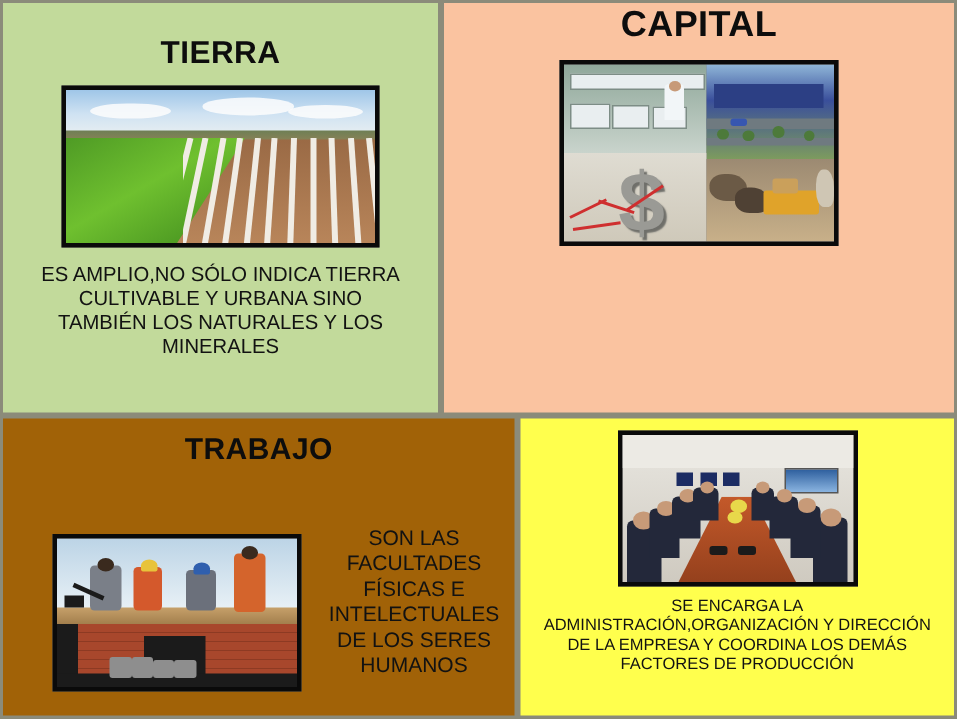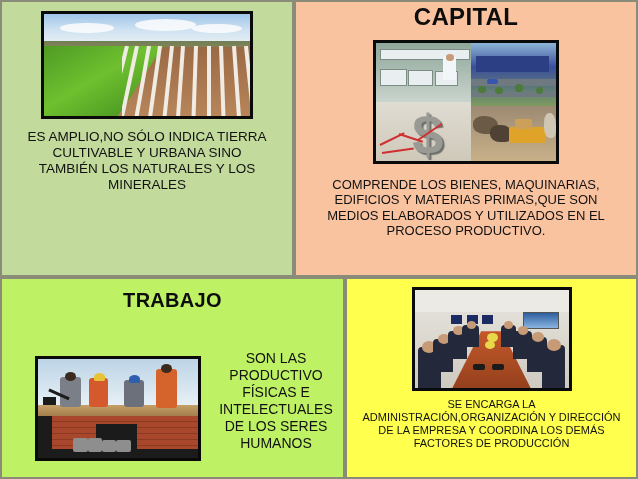--- a/index.html
+++ b/index.html
@@ -12,21 +12,21 @@
     position:relative;width:638px;height:479px;
     background:#8b8b7a;
   }
   .panel{
     position:absolute;box-sizing:border-box;
     overflow:hidden;
   }
   
   #p-tierra     {left:2px;  top:2px;   width:290px; height:273px; background:#c2da9b;}
   #p-capital    {left:296px;top:2px;   width:340px; height:273px; background:#fac3a0;}
-  #p-trabajo    {left:2px;  top:279px; width:341px; height:198px; background:#bef264;}
+  #p-trabajo    {left:2px;  top:279px; width:341px; height:198px; background:#a16207;}
   #p-empresario {left:347px;top:279px; width:289px; height:198px; background:#ffff4d;}
 
   .panel-title{
     text-align:center;
     font-weight:bold;
     color:#0d0d0d;
     letter-spacing:.3px;
   }
   #p-tierra .panel-title     {font-size:21px;margin-top:22px;}
   #p-capital .panel-title    {font-size:24px;margin-top:1px;}
@@ -120,20 +120,21 @@
   
   .trab-body{display:flex;align-items:flex-start;position:relative;height:150px;}
   .trab-text{position:absolute;left:207px;top:38px;width:134px;}
 </style>
 </head>
 <body>
 
 <div class="slide">
 
   <div class="panel" id="p-tierra">
+    <div class="panel-title">TIERRA</div>
 
     <div class="photo" id="ph-tierra">
       <div class="inner">
         <div class="sky">
           <div class="cloud" style="left:8%;top:30%;width:26%;height:38%"></div>
           <div class="cloud" style="left:44%;top:18%;width:30%;height:40%"></div>
           <div class="cloud" style="left:72%;top:34%;width:24%;height:32%"></div>
         </div>
         <div class="horizon"></div>
         <div class="soilbase"></div>
@@ -197,24 +198,20 @@
         <div class="q q4">
           <div class="rock" style="left:2%;top:18%;width:30%;height:34%"></div>
           <div class="rock" style="left:22%;top:36%;width:26%;height:30%;background:#4f4134"></div>
           <div class="truck" style="left:44%;top:38%;width:44%;height:30%"></div>
           <div class="truck" style="left:52%;top:24%;width:20%;height:18%;background:#caa05b"></div>
           <div class="rock" style="left:86%;top:14%;width:14%;height:44%;background:#cfc6b4"></div>
         </div>
       </div>
     </div>
 
-    <div class="desc" id="d-capital">COMPRENDE LOS BIENES, MAQUINARIAS,
-EDIFICIOS Y MATERIAS PRIMAS,QUE SON
-MEDIOS ELABORADOS Y UTILIZADOS EN EL
-PROCESO PRODUCTIVO.</div>
   </div>
 
   <div class="panel" id="p-trabajo">
     <div class="panel-title">TRABAJO</div>
 
     <div class="trab-body">
       <div class="photo" id="ph-trabajo">
         <div class="inner">
           <div class="tsky"></div>
           <div class="slab"></div>
@@ -236,21 +233,21 @@
           <div class="dark" style="left:3%;top:38%;width:8%;height:8%"></div>
 
           <div class="bucket" style="left:22%;top:80%;width:9%;height:14%"></div>
           <div class="bucket" style="left:31%;top:80%;width:9%;height:14%"></div>
           <div class="bucket" style="left:40%;top:82%;width:9%;height:12%"></div>
           <div class="bucket" style="left:49%;top:82%;width:9%;height:12%"></div>
         </div>
       </div>
 
       <div class="trab-text" id="d-trabajo">SON LAS
-PRODUCTIVO
+FACULTADES
 FÍSICAS E
 INTELECTUALES
 DE LOS SERES
 HUMANOS</div>
     </div>
   </div>
 
   <div class="panel" id="p-empresario">
 
     <div class="photo" id="ph-empresario">

